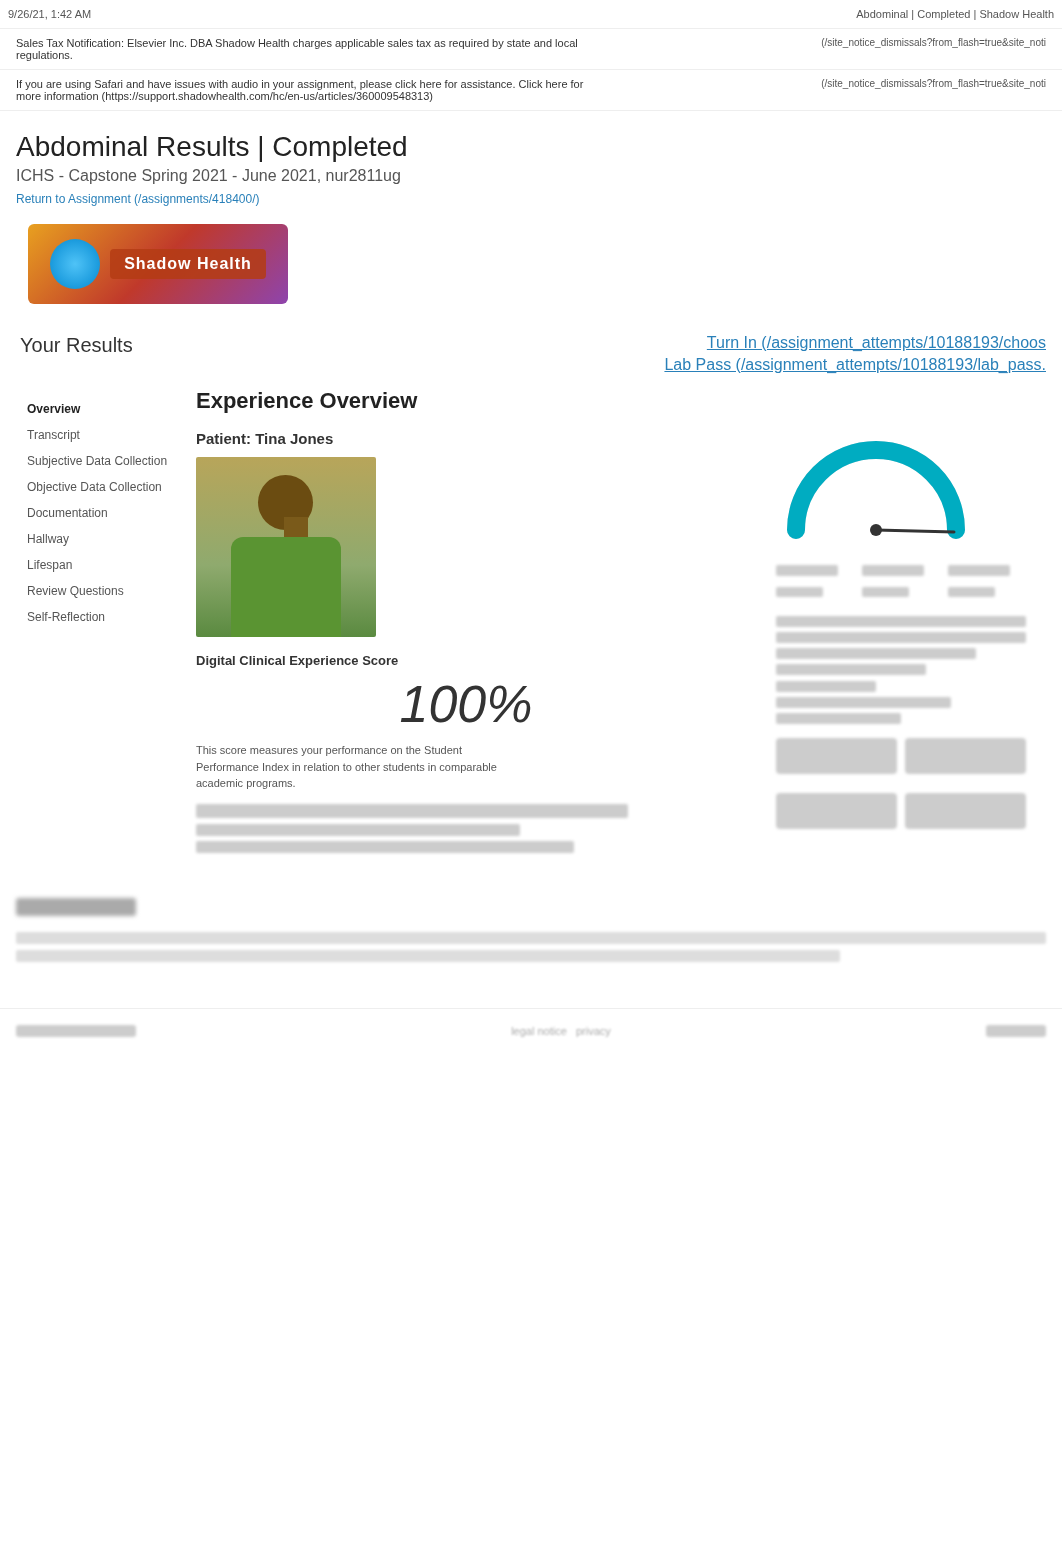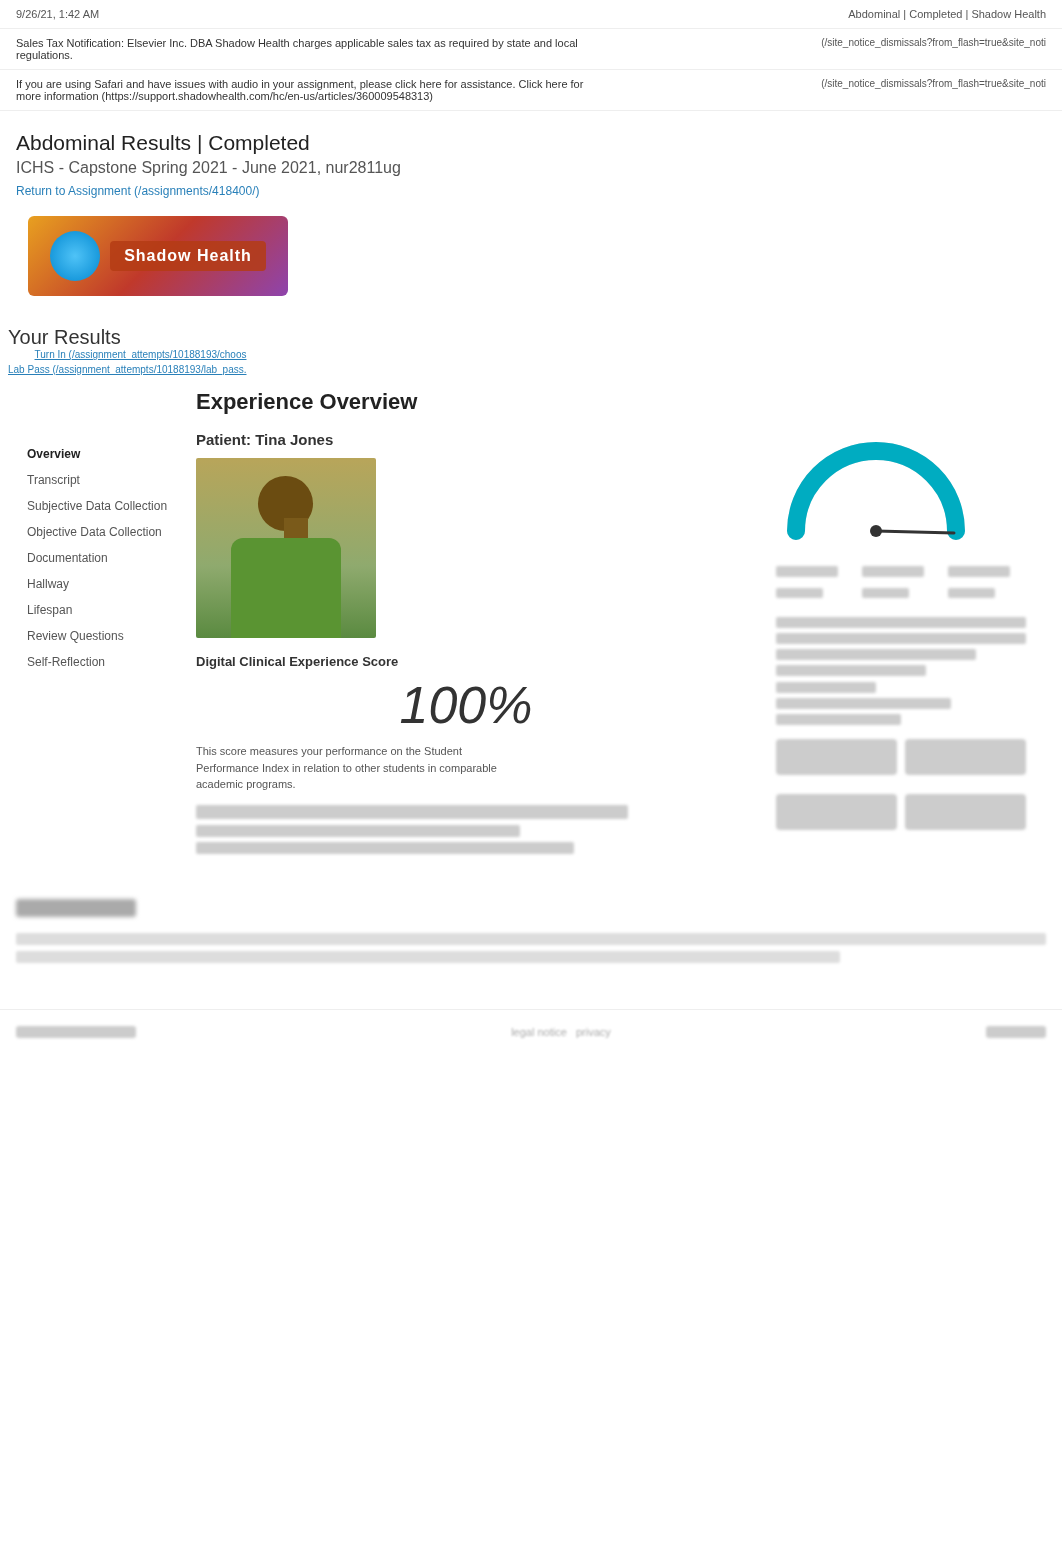--- a/index.html
+++ b/index.html
@@ -1,48 +1,48 @@
 <!DOCTYPE html>
 <html><head>
   <meta charset="utf-8">
   <style>
     * { box-sizing: border-box; margin: 0; padding: 0; }
     body { font-family: Arial, sans-serif; font-size: 13px; color: #333; background: #fff; }
 
-    .top-bar { display: flex; justify-content: space-between; padding: 8px 16px; font-size: 11px; color: #555; border-bottom: 1px solid #eee; }
+    .top-bar { display: flex; justify-content: space-between; padding: 8px 8px; font-size: 11px; color: #555; border-bottom: 1px solid #eee; }
 
     .notice-bar { padding: 8px 16px; font-size: 11px; color: #333; border-bottom: 1px solid #eee; display: flex; justify-content: space-between; align-items: flex-start; }
     .notice-bar .notice-text { flex: 1; max-width: 580px; }
     .notice-bar .notice-link { color: #555; font-size: 10px; }
 
     .safari-notice { padding: 8px 16px; font-size: 11px; color: #333; border-bottom: 1px solid #eee; display: flex; justify-content: space-between; align-items: flex-start; }
     .safari-notice .notice-text { flex: 1; max-width: 580px; }
     .safari-notice .notice-link { color: #555; font-size: 10px; }
 
     .page-title-section { padding: 20px 16px 8px 16px; }
-    .page-title { font-size: 21px; font-weight: 300; color: #222; margin-bottom: 4px; }
+    .page-title { font-size: 28px; font-weight: 300; color: #222; margin-bottom: 4px; }
     .page-subtitle { font-size: 16px; color: #555; margin-bottom: 6px; }
     .return-link { font-size: 12px; color: #2980b9; text-decoration: none; }
 
     .banner-area { padding: 10px 28px; }
     .banner-img { width: 260px; height: 80px; background: linear-gradient(135deg, #e8a020 0%, #c0392b 50%, #8e44ad 100%); border-radius: 6px; display: flex; align-items: center; justify-content: center; position: relative; overflow: hidden; }
     .banner-img .banner-logo { width: 50px; height: 50px; background: radial-gradient(circle, #4fc3f7, #0288d1); border-radius: 50%; margin-right: 10px; }
     .banner-img .banner-text-box { background: rgba(180,60,20,0.85); padding: 6px 14px; border-radius: 4px; }
     .banner-img .banner-text { color: #fff; font-size: 16px; font-weight: bold; letter-spacing: 1px; }
 
-    .your-results-section { padding: 20px 16px 10px 8px; display: flex; justify-content: space-between; align-items: flex-start; flex-direction: column; }
+    .your-results-section { padding: 20px 16px 10px 20px; display: flex; justify-content: space-between; align-items: flex-start; }
     .your-results-title { font-size: 20px; font-weight: 400; color: #333; }
-    .action-links { font-size: 10px; text-align: right; }
+    .action-links { font-size: 16px; text-align: right; }
     .action-links a { color: #2980b9; display: block; margin-bottom: 4px; }
 
     .main-layout { display: flex; padding: 0 16px; }
 
     .sidebar { width: 160px; flex-shrink: 0; padding-top: 8px; }
     .sidebar-item { padding: 6px 8px; font-size: 12px; color: #555; cursor: pointer; border-left: 3px solid transparent; }
-    .sidebar-item.active { font-weight: bold; color: #222; border-left-color: transparent; margin-top: 44px; }
+    .sidebar-item.active { font-weight: bold; color: #222; border-left-color: transparent; }
 
     .content-area { flex: 1; padding: 0 20px; }
 
     .experience-title { font-size: 22px; font-weight: bold; color: #222; margin-bottom: 16px; }
 
     .patient-section { display: flex; gap: 30px; align-items: flex-start; margin-bottom: 20px; }
     .patient-info { flex: 1; }
     .patient-name { font-size: 15px; font-weight: bold; margin-bottom: 10px; }
     .patient-photo { width: 180px; height: 180px; background: #c8b96e; border-radius: 2px; overflow: hidden; display: flex; align-items: center; justify-content: center; }
     .patient-photo-inner { width: 100%; height: 100%; background: linear-gradient(180deg, #b8a55a 0%, #8faa6e 60%, #5a8a40 100%); display: flex; align-items: flex-end; justify-content: center; }

